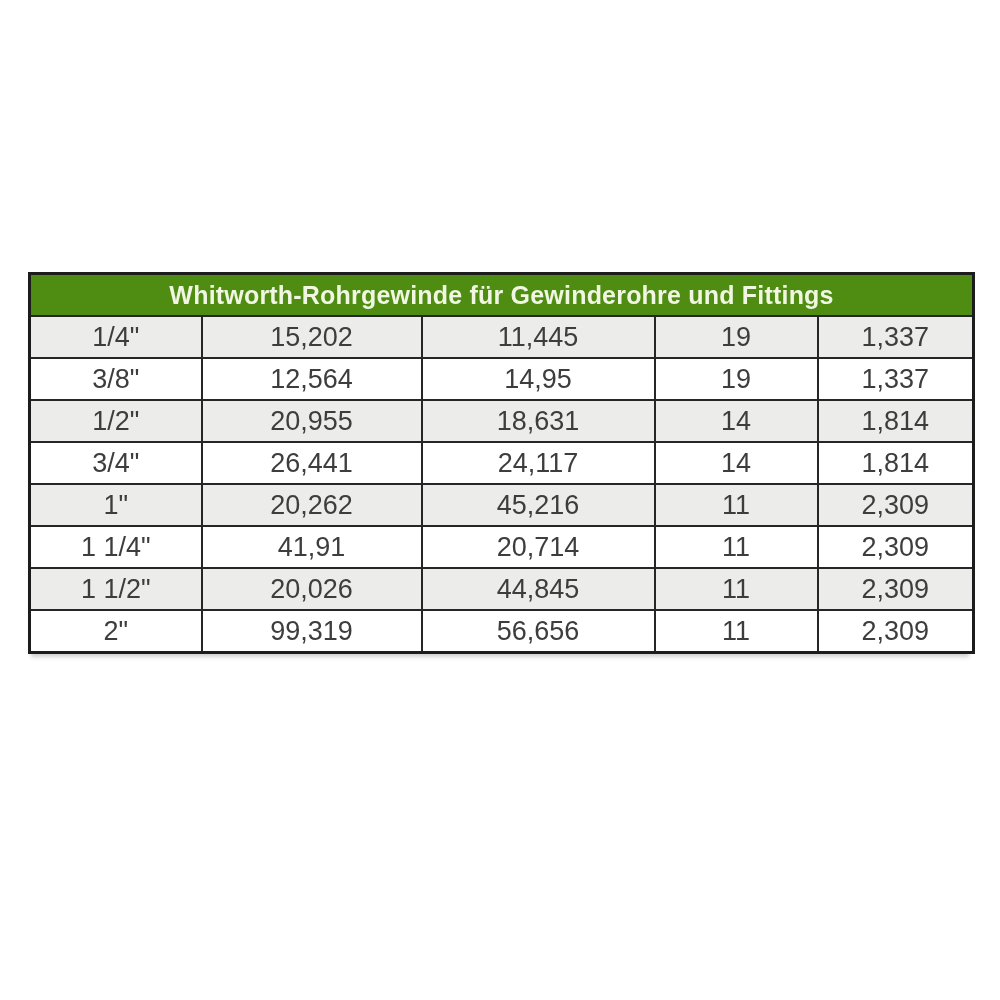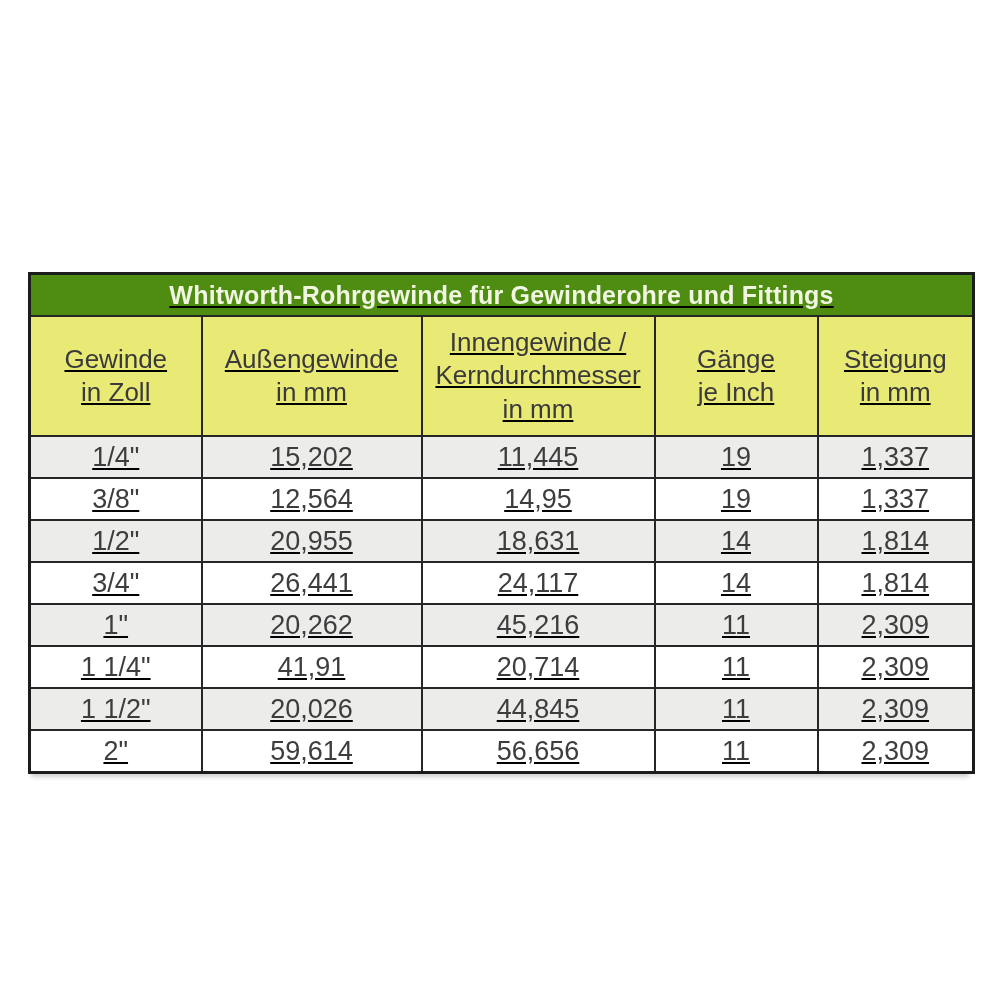--- a/index.html
+++ b/index.html
@@ -22,21 +22,20 @@
     left: 28px;
     top: 272px;
     width: 944px;
     box-shadow: 0 6px 4px -3px rgba(120,120,120,0.35);
   }
   table.whitworth {
     width: 100%;
     border-collapse: collapse;
     table-layout: fixed;
     border: 3px solid #1c1c1c;
-    text-decoration: underline;
   }
   table.whitworth td, table.whitworth th {
     border: 2px solid #262626;
     text-align: center;
     vertical-align: middle;
     padding: 0;
   }
   th.title-cell {
     height: 40px;
     background: #4e8c12;
@@ -71,33 +70,20 @@
       <colgroup>
         <col style="width:172px">
         <col style="width:220px">
         <col style="width:233px">
         <col style="width:163px">
         <col style="width:156px">
       </colgroup>
       <thead>
         <tr>
           <th class="title-cell" colspan="5">Whitworth-Rohrgewinde für Gewinderohre und Fittings</th>
-        </tr>
-        <tr>
-          <th class="col-header">Gewinde
-in Zoll</th>
-          <th class="col-header">Außengewinde
-in mm</th>
-          <th class="col-header">Innengewinde /
-Kerndurchmesser
-in mm</th>
-          <th class="col-header">Gänge
-je Inch</th>
-          <th class="col-header">Steigung
-in mm</th>
         </tr>
       </thead>
       <tbody>
         <tr class="row-odd">
           <td class="cell">1/4"</td>
           <td class="cell">15,202</td>
           <td class="cell">11,445</td>
           <td class="cell">19</td>
           <td class="cell">1,337</td>
         </tr>
@@ -138,21 +124,21 @@
         </tr>
         <tr class="row-odd">
           <td class="cell">1 1/2"</td>
           <td class="cell">20,026</td>
           <td class="cell">44,845</td>
           <td class="cell">11</td>
           <td class="cell">2,309</td>
         </tr>
         <tr class="row-even">
           <td class="cell">2"</td>
-          <td class="cell">59,614</td>
+          <td class="cell">99,319</td>
           <td class="cell">56,656</td>
           <td class="cell">11</td>
           <td class="cell">2,309</td>
         </tr>
       </tbody>
     </table>
   </div>
 </div>
 
 </body></html>

